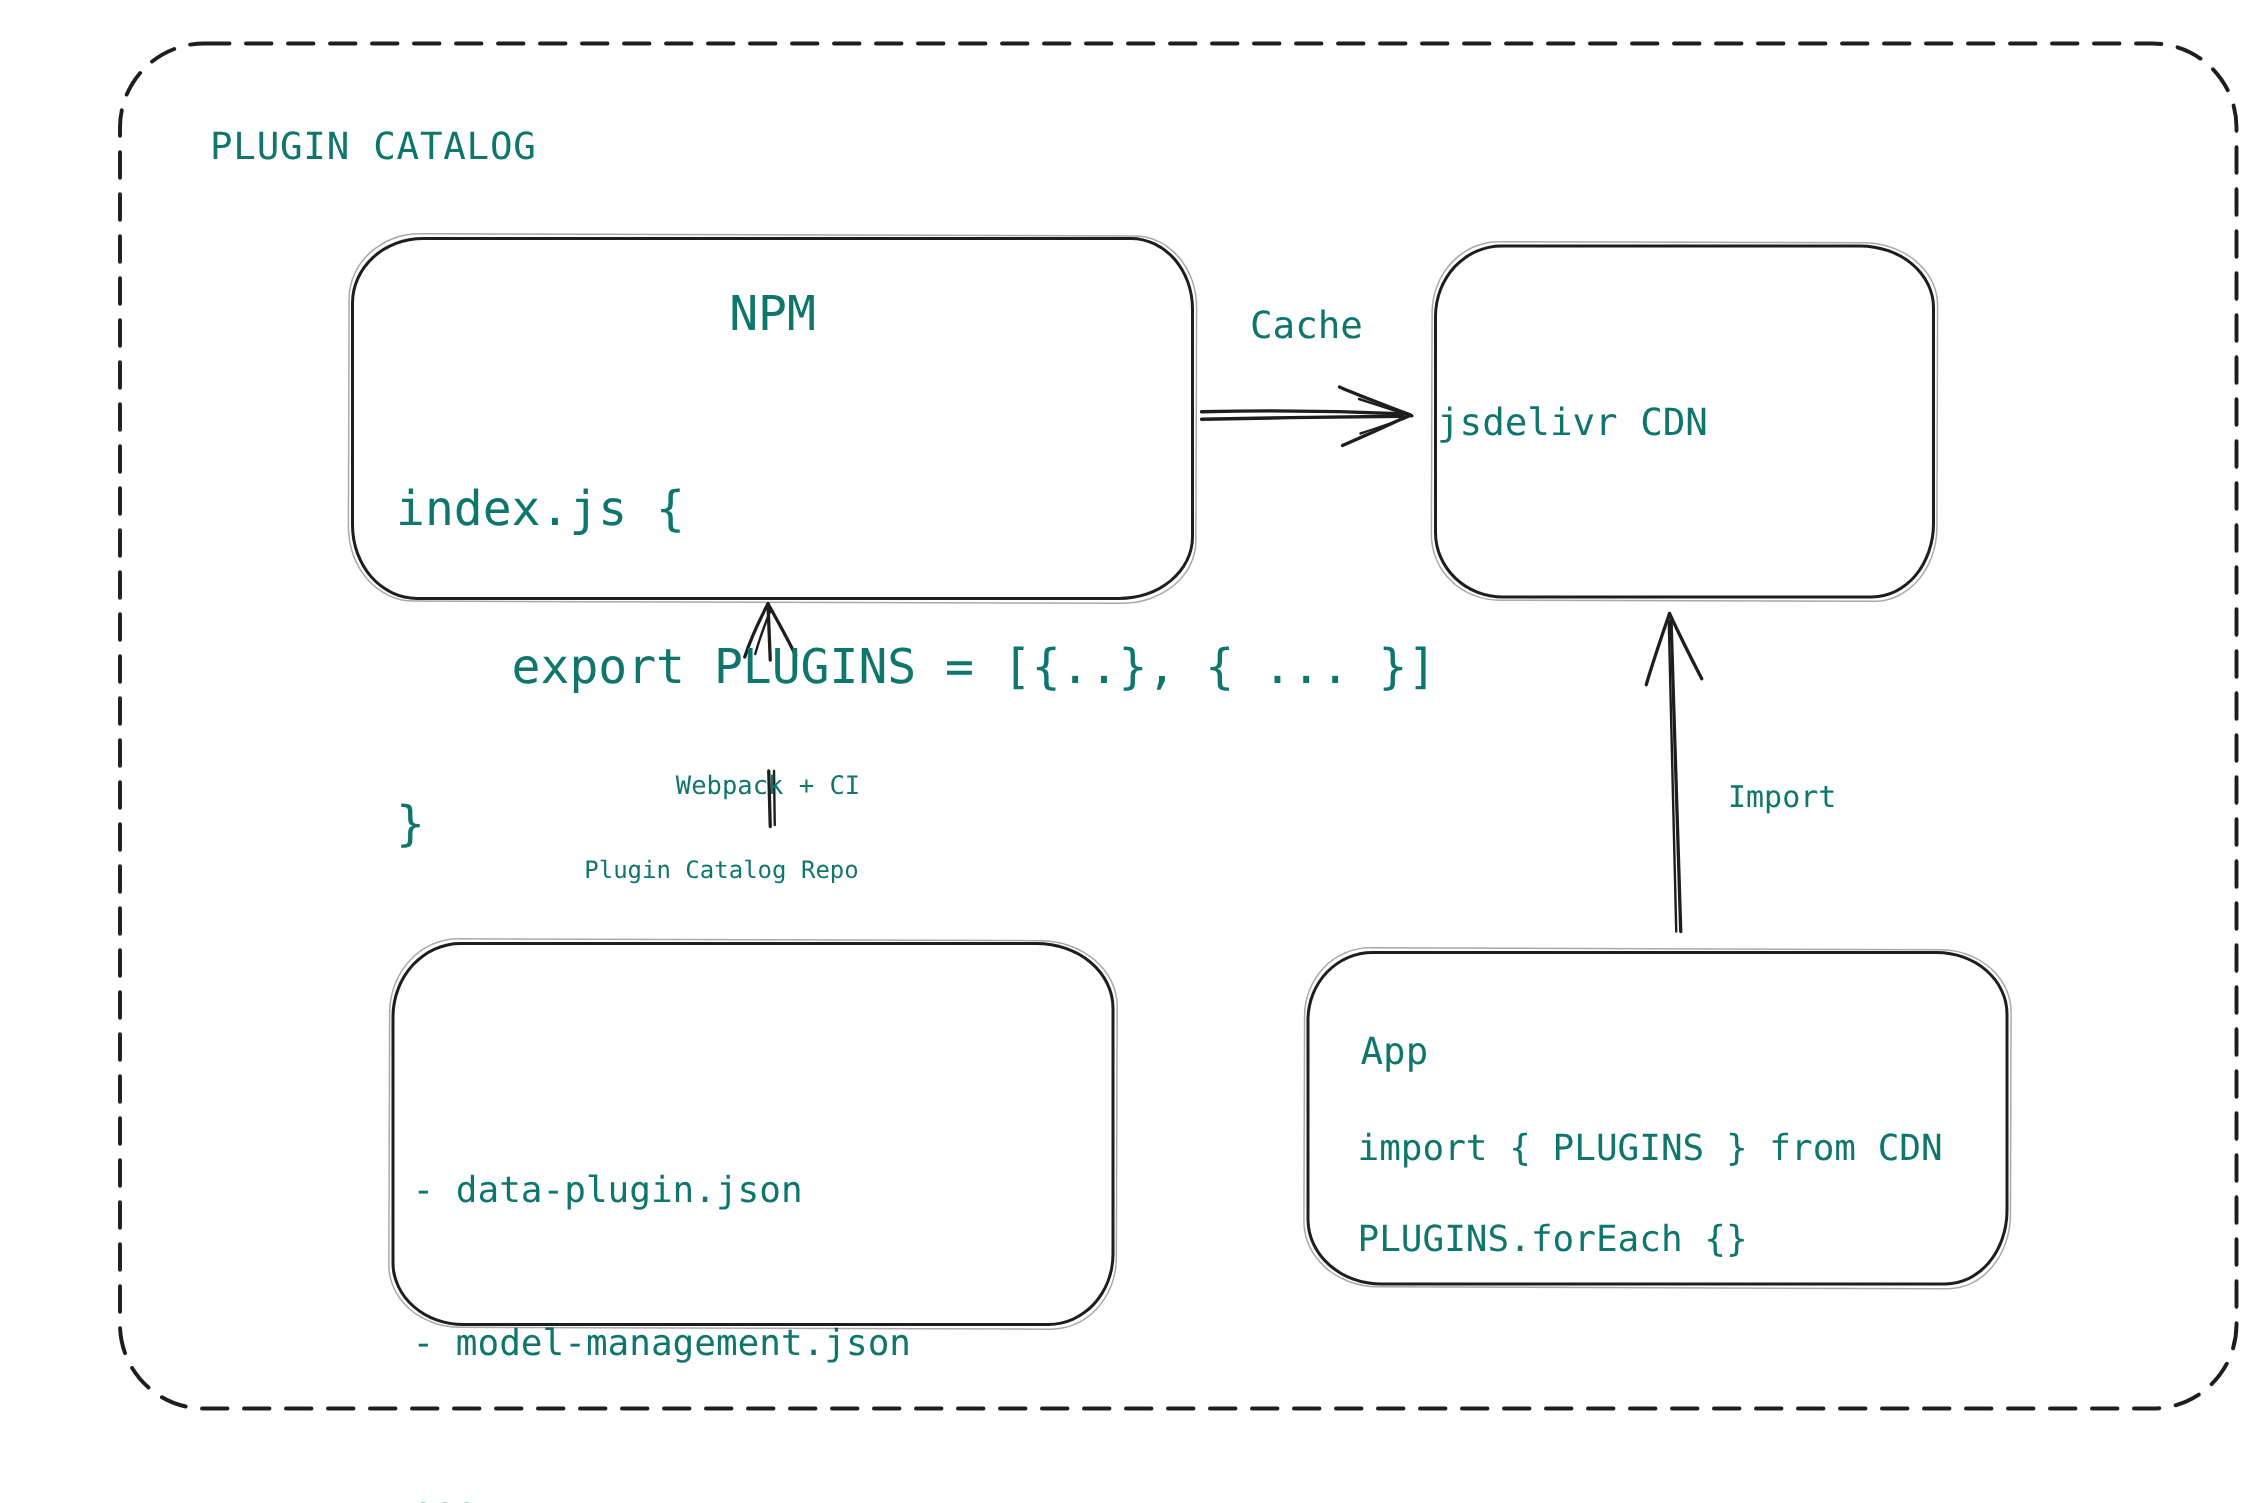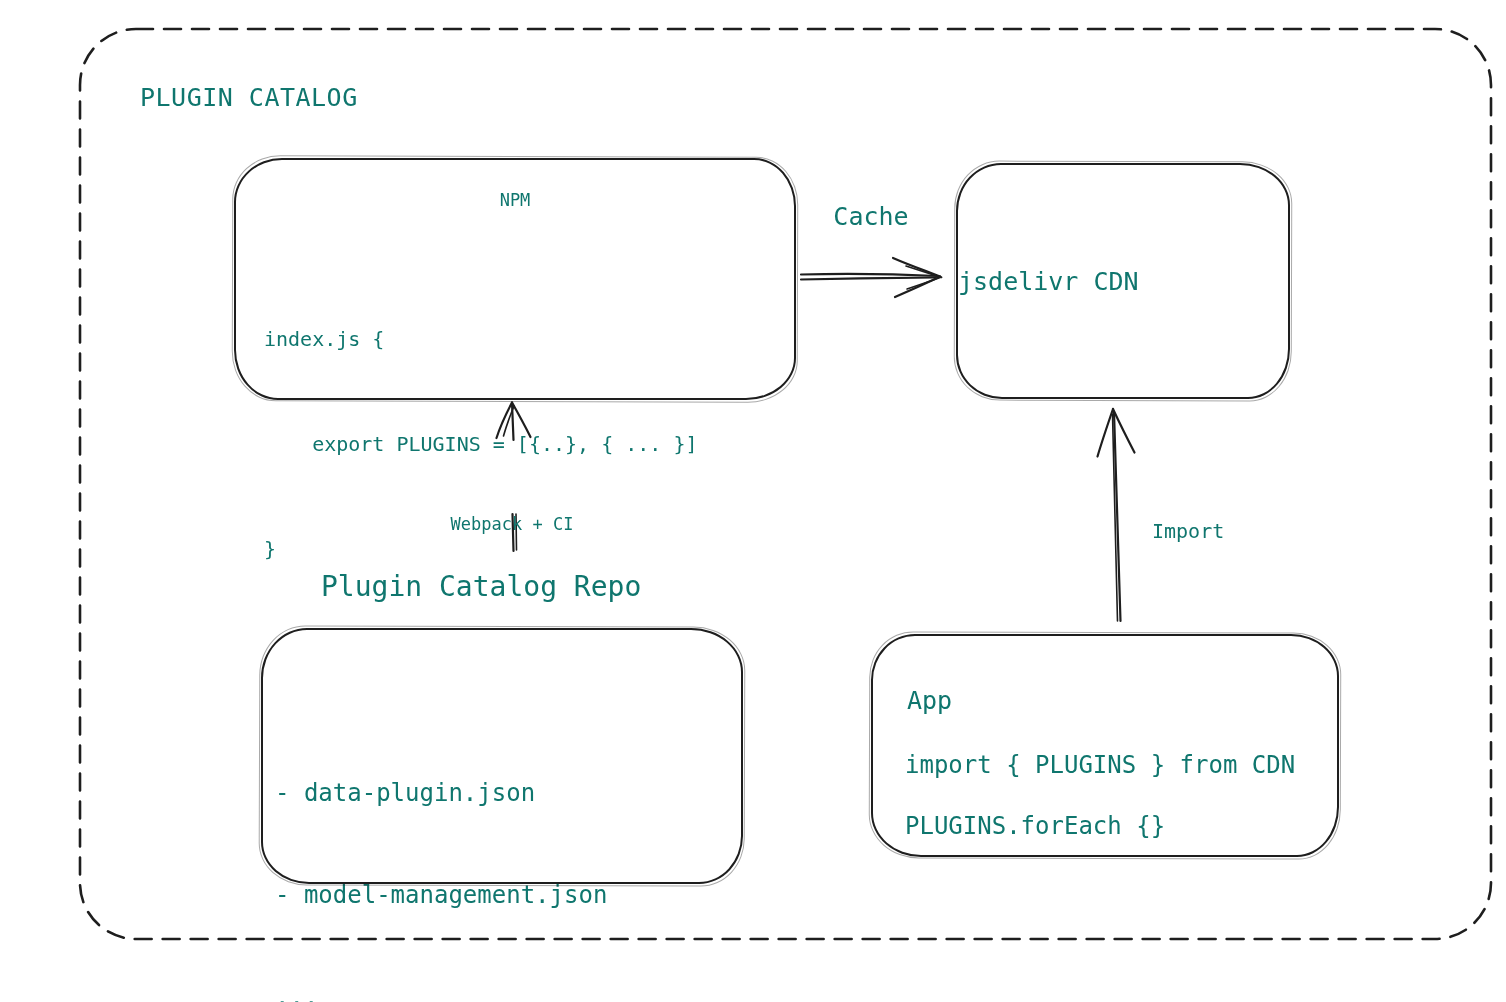--- a/index.html
+++ b/index.html
@@ -49,26 +49,26 @@
   .npm-box {
     left: 190px; top: 158px;
     width: 558px; height: 238px;
     border-radius: 48px 42px 50px 44px / 44px 48px 42px 50px;
   }
   .npm-title {
     position: absolute;
     left: 0; top: 30px;
     width: 100%;
     text-align: center;
-    font-size: 17px;
+    font-size: 32px;
   }
   .npm-code {
     position: absolute;
     left: 28px; top: 92px;
-    font-size: 20px;
+    font-size: 32px;
     line-height: 35px;
     white-space: pre;
   }
   
   .cdn-box {
     left: 912px; top: 163px;
     width: 330px; height: 232px;
     border-radius: 45px 50px 42px 46px / 48px 42px 50px 44px;
     display: flex;
     align-items: center;
@@ -88,21 +88,21 @@
     left: 12px; top: 78px;
     font-size: 24px;
     line-height: 34px;
     white-space: pre;
   }
   .repo-label {
     position: absolute;
     left: 277px; top: 570px;
     width: 320px;
     text-align: center;
-    font-size: 28px;
+    font-size: 16px;
     white-space: pre;
   }
   
   .app-box {
     left: 827px; top: 634px;
     width: 464px; height: 219px;
     border-radius: 44px 48px 42px 50px / 46px 42px 50px 44px;
   }
   .app-title {
     position: absolute;

